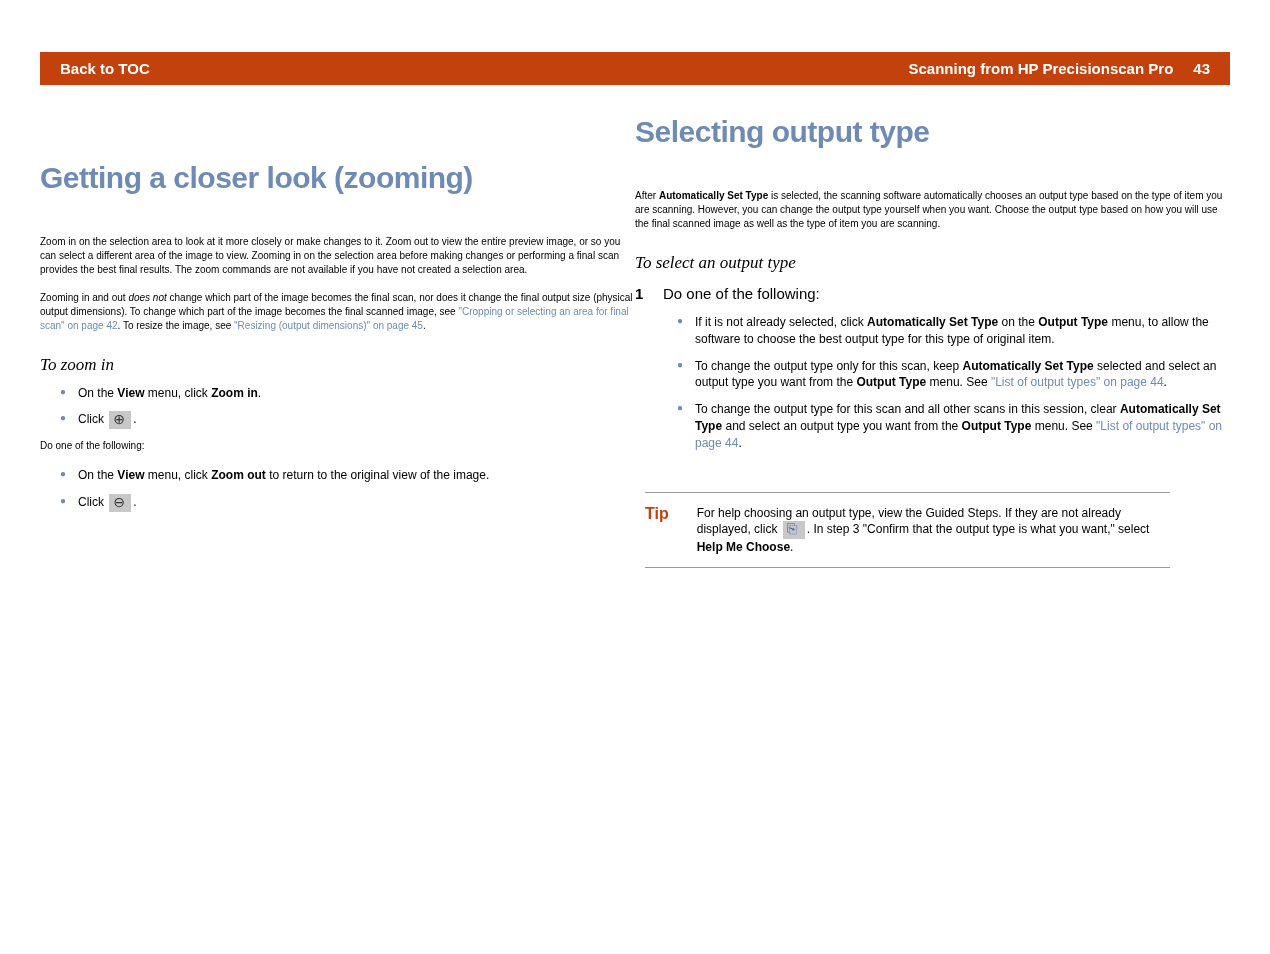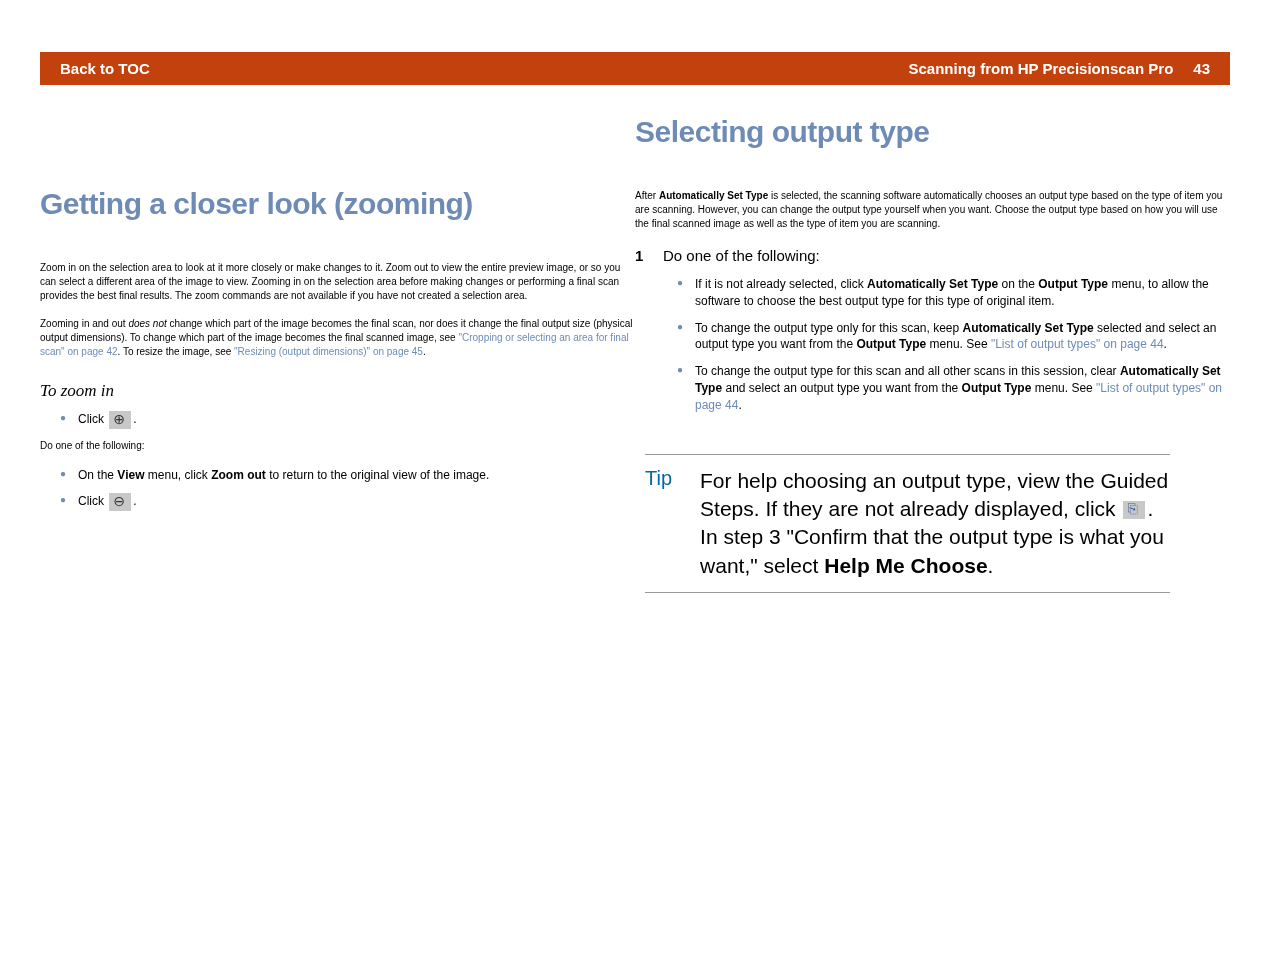--- a/index.html
+++ b/index.html
@@ -141,28 +141,28 @@
       margin-top: 40px;
       padding: 12px 0;
       margin-left: 10px;
       margin-right: 60px;
     }
     .tip-row {
       display: flex;
       gap: 28px;
     }
     .tip-label {
-      color: #0369a1;
+      color: #c2410c;
       font-family: "Arial Rounded MT Bold", "Trebuchet MS", Arial, sans-serif;
-      font-weight: normal;
-      font-size: 20px;
+      font-weight: bold;
+      font-size: 16px;
       flex-shrink: 0;
     }
     .tip-text {
-      font-size: 21px;
+      font-size: 12px;
       line-height: 1.35;
     }
     strong {
       font-weight: bold;
     }
     em.doesnot {
       font-style: italic;
     }
   </style>
 </head>
@@ -183,20 +183,23 @@
 
     <p>Zoom in on the selection area to look at it more closely or make changes to it. Zoom out to view the entire preview image, or so you can select a different area of the image to view. Zooming in on the selection area before making changes or performing a final scan provides the best final results. The zoom commands are not available if you have not created a selection area.</p>
 
     <p>
       <span>Zooming in and out </span><em class="doesnot">does not</em><span> change which part of the image becomes the final scan, nor does it change the final output size (physical output dimensions). To change which part of the image becomes the final scanned image, see </span><span class="link">"Cropping or selecting an area for final scan" on page 42</span><span>. To resize the image, see </span><span class="link">"Resizing (output dimensions)" on page 45</span><span>.</span>
     </p>
 
     <div class="italic-heading">To zoom in</div>
     <ul>
       <li>
+        <span>On the </span><strong>View</strong><span> menu, click </span><strong>Zoom in</strong><span>.</span>
+      </li>
+      <li>
         <span>Click </span><span class="icon-box zoom-in"></span><span>.</span>
       </li>
     </ul>
 
     <p>Do one of the following:</p>
     <ul>
       <li>
         <span>On the </span><strong>View</strong><span> menu, click </span><strong>Zoom out</strong><span> to return to the original view of the image.</span>
       </li>
       <li>
@@ -205,20 +208,21 @@
     </ul>
   </div>
 
   <div class="column">
     <h1>Selecting output type</h1>
 
     <p>
       <span>After </span><strong>Automatically Set Type</strong><span> is selected, the scanning software automatically chooses an output type based on the type of item you are scanning. However, you can change the output type yourself when you want. Choose the output type based on how you will use the final scanned image as well as the type of item you are scanning.</span>
     </p>
 
+    <div class="italic-heading">To select an output type</div>
 
     <ol>
       <li>
         <span class="num">1</span>
         <span>Do one of the following:</span>
         <ul>
           <li>
             <span>If it is not already selected, click </span><strong>Automatically Set Type</strong><span> on the </span><strong>Output Type</strong><span> menu, to allow the software to choose the best output type for this type of original item.</span>
           </li>
           <li>

